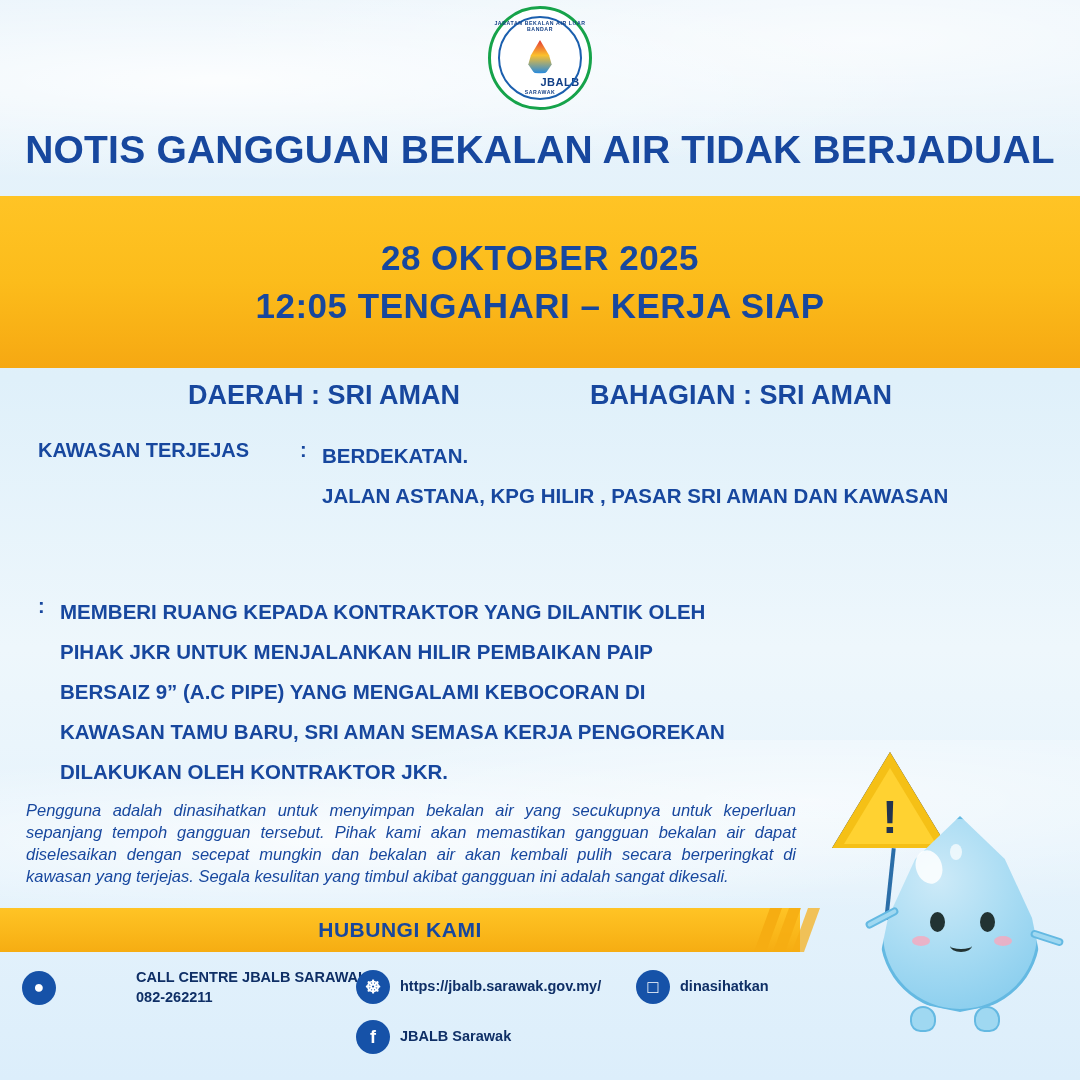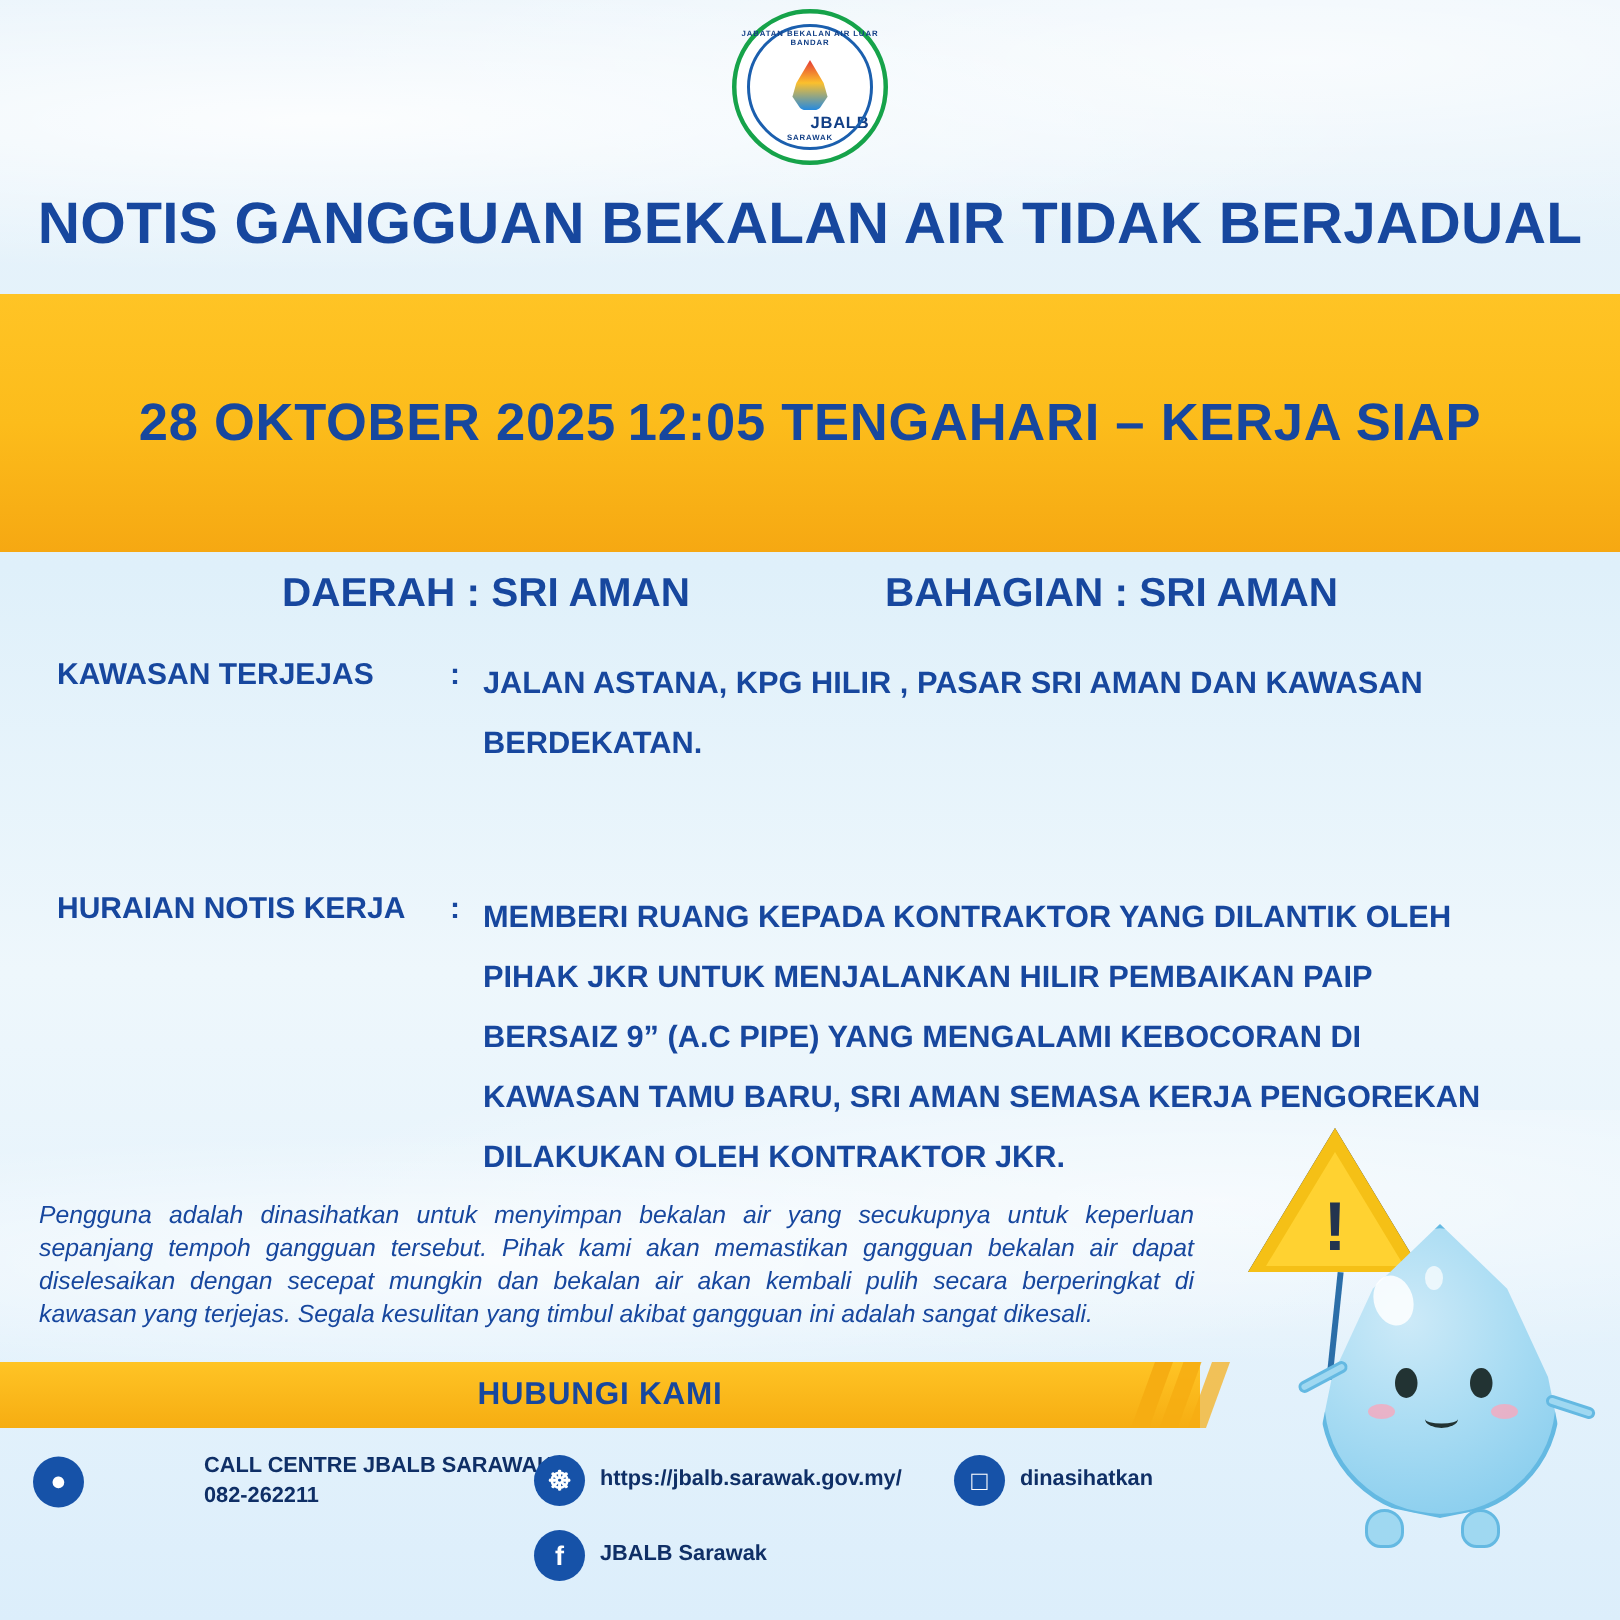--- a/index.html
+++ b/index.html
@@ -68,21 +68,21 @@
     position: absolute; top: 128px; left: 0; right: 0;
     text-align: center;
     font-size: 39px; font-weight: bold; color: #17479e;
     letter-spacing: .2px;
   }
 
   
   .date-band {
     position: absolute; top: 196px; left: 0; right: 0; height: 172px;
     background: linear-gradient(180deg,#ffc425 0%, #fcbc1b 50%, #f6a812 100%);
-    display: flex; flex-direction: row; align-items: center; justify-content: center;
+    display: flex; flex-direction: column; align-items: center; justify-content: center;
     gap: 8px;
   }
   .date-line1 { font-size: 35px; font-weight: bold; color: #17479e; letter-spacing: .5px; }
   .date-line2 { font-size: 35px; font-weight: bold; color: #17479e; letter-spacing: .5px; }
 
   
   .region-row {
     position: absolute; top: 380px; left: 0; right: 0;
     display: flex; justify-content: center; gap: 130px;
     font-size: 27px; font-weight: bold; color: #17479e;
@@ -249,27 +249,26 @@
 
   <div class="region-row">
     <div>DAERAH : SRI AMAN</div>
     <div>BAHAGIAN : SRI AMAN</div>
   </div>
 
   <div class="field" id="field-area">
     <div class="field-label">KAWASAN TERJEJAS</div>
     <div class="field-colon">:</div>
     <div class="field-value">
+      <span>BERDEKATAN.</span>
       <span>JALAN ASTANA, KPG HILIR , PASAR SRI AMAN DAN KAWASAN</span>
-      <span>BERDEKATAN.</span>
     </div>
   </div>
 
   <div class="field" id="field-desc">
-    <div class="field-label">HURAIAN NOTIS KERJA</div>
     <div class="field-colon">:</div>
     <div class="field-value">
       <span>MEMBERI RUANG KEPADA KONTRAKTOR YANG DILANTIK OLEH</span>
       <span>PIHAK JKR UNTUK MENJALANKAN HILIR PEMBAIKAN PAIP</span>
       <span>BERSAIZ 9” (A.C PIPE) YANG MENGALAMI KEBOCORAN DI</span>
       <span>KAWASAN TAMU BARU, SRI AMAN SEMASA KERJA PENGOREKAN</span>
       <span>DILAKUKAN OLEH KONTRAKTOR JKR.</span>
     </div>
   </div>
 

